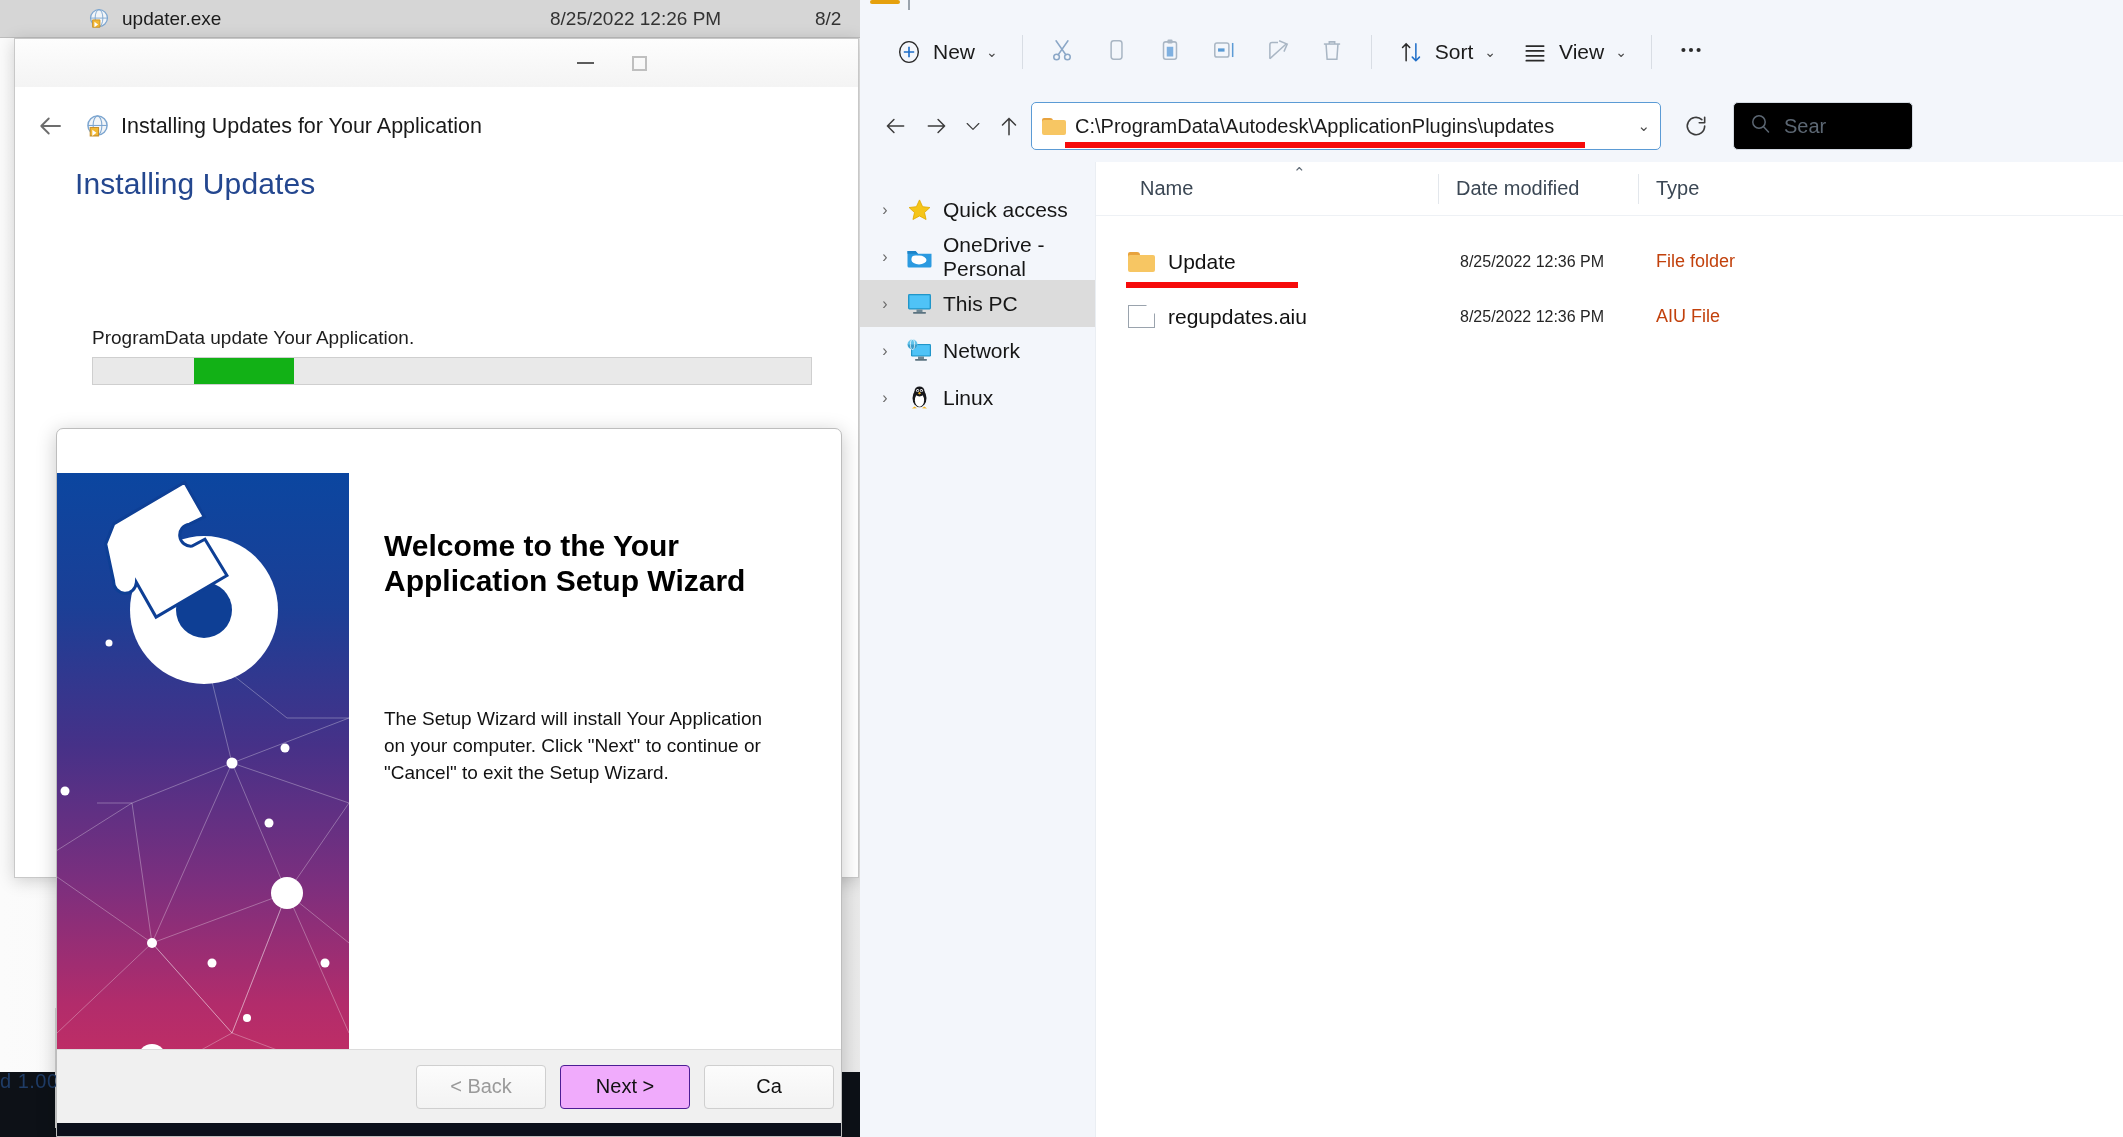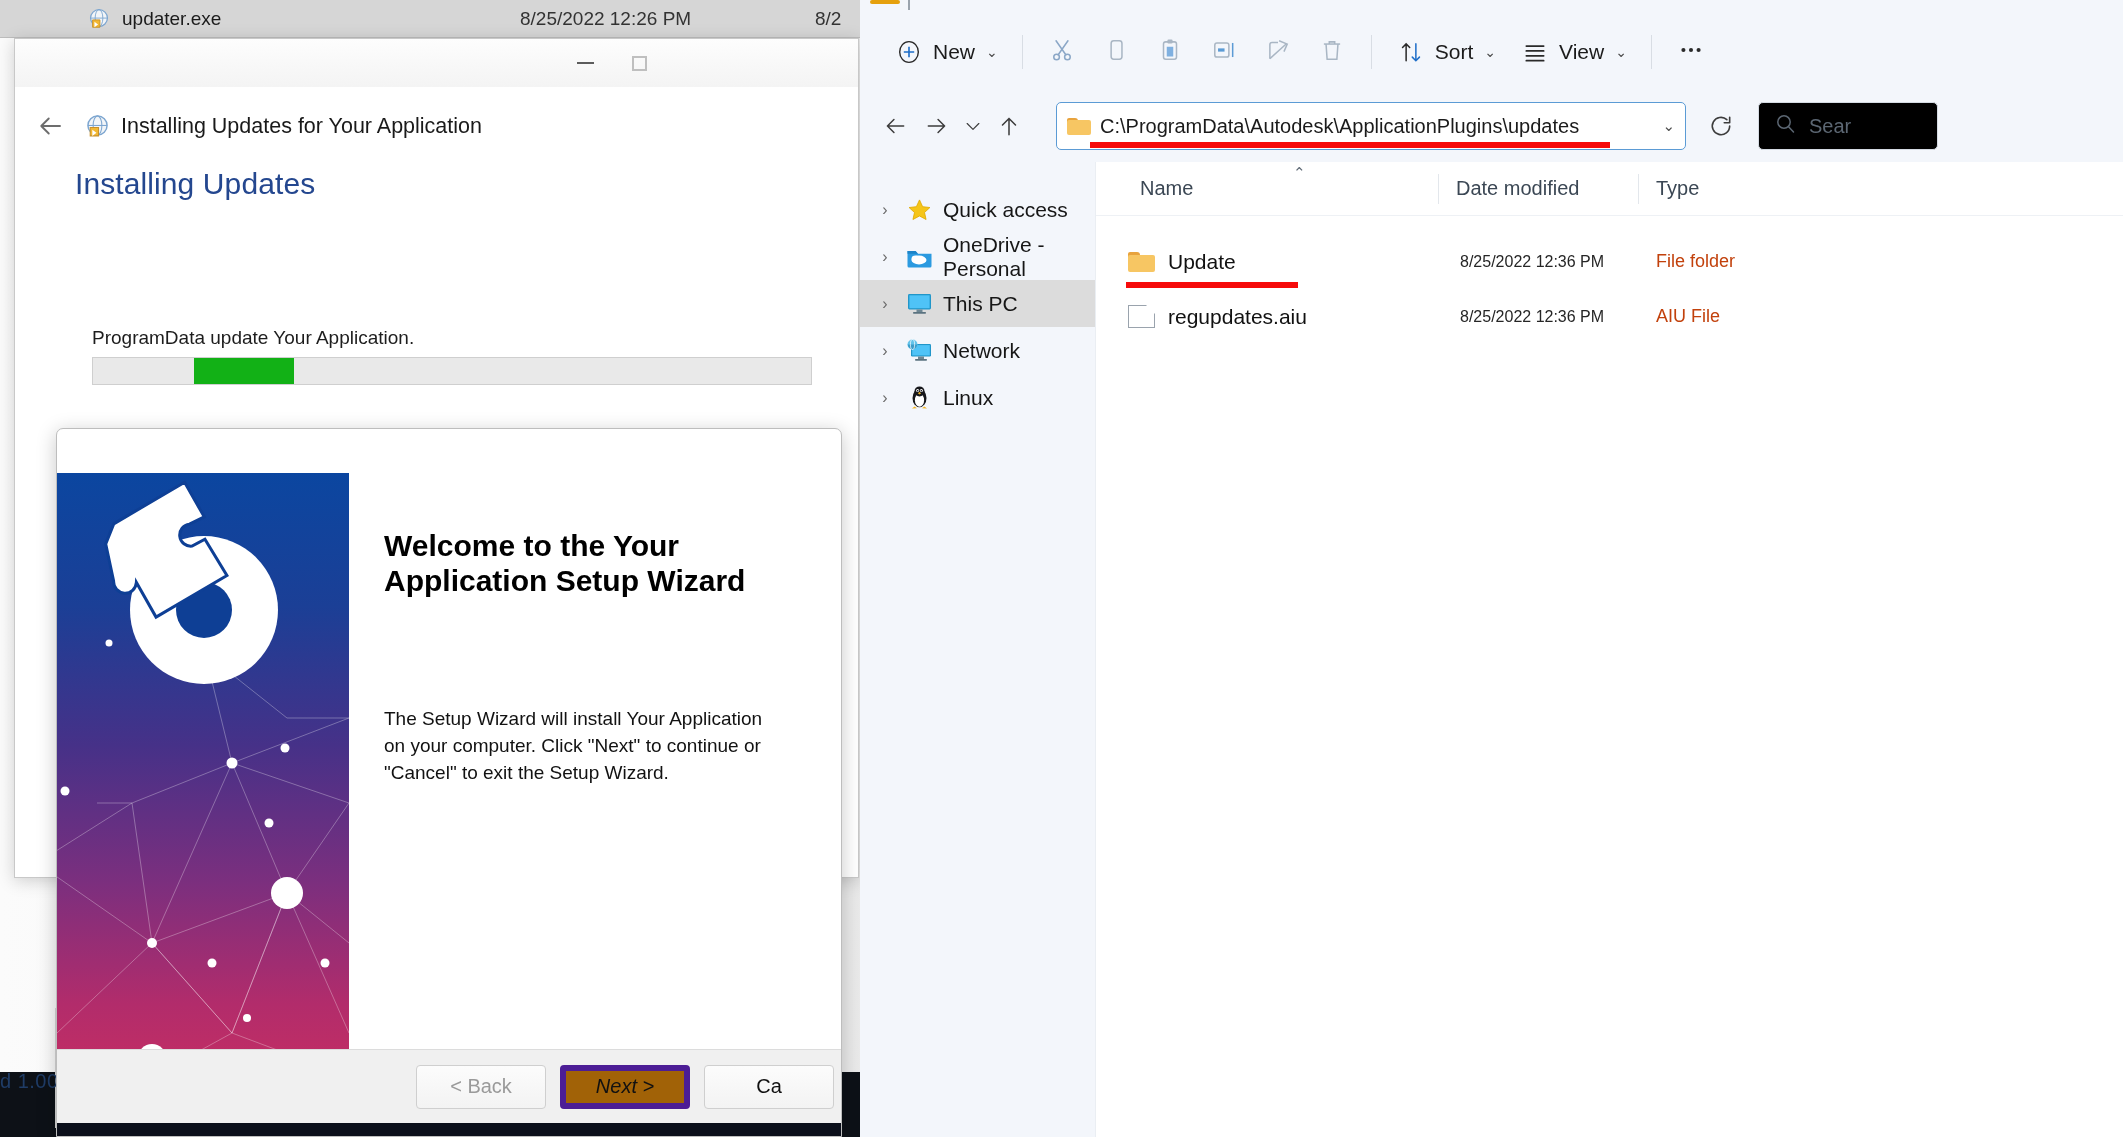--- a/index.html
+++ b/index.html
@@ -31,21 +31,21 @@
   .bg-file-row {
     position: absolute; top: 0; left: 0; width: 880px; height: 38px;
     display: flex; align-items: center;
     font-size: 19px; color: #1b1b1b;
   }
   .bg-file-icon {
     width: 22px; height: 22px; margin-left: 88px; margin-right: 12px;
     position: relative; flex: none;
   }
   .bg-file-name { flex: none; }
-  .bg-file-date1 { position: absolute; left: 520px; color: #333; }
+  .bg-file-date1 { position: absolute; left: 550px; color: #333; }
   .bg-file-date2 { position: absolute; left: 815px; color: #333; }
 
   .bg-lower-panel {
     position: absolute; left: 0; top: 38px; width: 880px; height: 1034px;
     background: linear-gradient(to right, #fbfbfb 0%, #f3f3f3 60%, #e9e9e9 100%);
   }
   .bg-scroll-track {
     position: absolute; left: 56px; top: 820px; width: 34px; height: 250px;
     background: #fafafa; border-left: 1px solid #dcdcdc; border-right: 1px solid #dcdcdc;
   }
@@ -164,21 +164,21 @@
   }
   .wz-btn {
     width: 130px; height: 44px;
     background: linear-gradient(to bottom, #fcfcfc, #f3f3f3);
     border: 1px solid #cfcfcf; border-radius: 4px;
     font-size: 20px; color: #111; font-family: "Liberation Sans", sans-serif;
     display: flex; align-items: center; justify-content: center;
     cursor: pointer;
   }
   .wz-btn.disabled { color: #9a9a9a; }
-  .wz-btn.focused { border: 6px solid #4c1d95; background: #a16207; font-style: italic; }
+  .wz-btn.focused { border: 1px solid #4c1d95; background: #f0abfc; }
   .wizard-bottom-edge {
     position: absolute; left: 0; bottom: 0; width: 100%; height: 13px;
     background: #0b0f1a;
   }
 
   
   .explorer {
     position: absolute; left: 860px; top: 0; width: 1263px; height: 1137px;
     background: #f3f6fb;
   }
@@ -215,21 +215,21 @@
   .navbar {
     position: absolute; left: 0; top: 90px; width: 100%; height: 72px;
     display: flex; align-items: center; padding-left: 14px;
   }
   .nav-btn {
     width: 42px; height: 42px; display: flex; align-items: center; justify-content: center;
     color: #3c3c3c; cursor: pointer; border-radius: 5px; flex: none;
   }
   .nav-btn.small { width: 30px; }
   .addressbar {
-    flex: none; width: 630px; height: 48px; margin-left: 26px;
+    flex: none; width: 630px; height: 48px; margin-left: 1px;
     background: #ffffff; border: 1px solid #5b9bd5; border-radius: 5px;
     display: flex; align-items: center; padding: 0 10px;
     position: relative;
   }
   .addr-folder-icon { width: 24px; height: 20px; position: relative; margin-right: 9px; flex: none; }
   .addr-text { font-size: 20px; color: #1b1b1b; flex: 1; }
   .addr-caret { color: #4a4a4a; font-size: 15px; }
   .addr-underline {
     position: absolute; left: 33px; bottom: 1px; width: 520px; height: 6px;
     background: #f60b0b;

